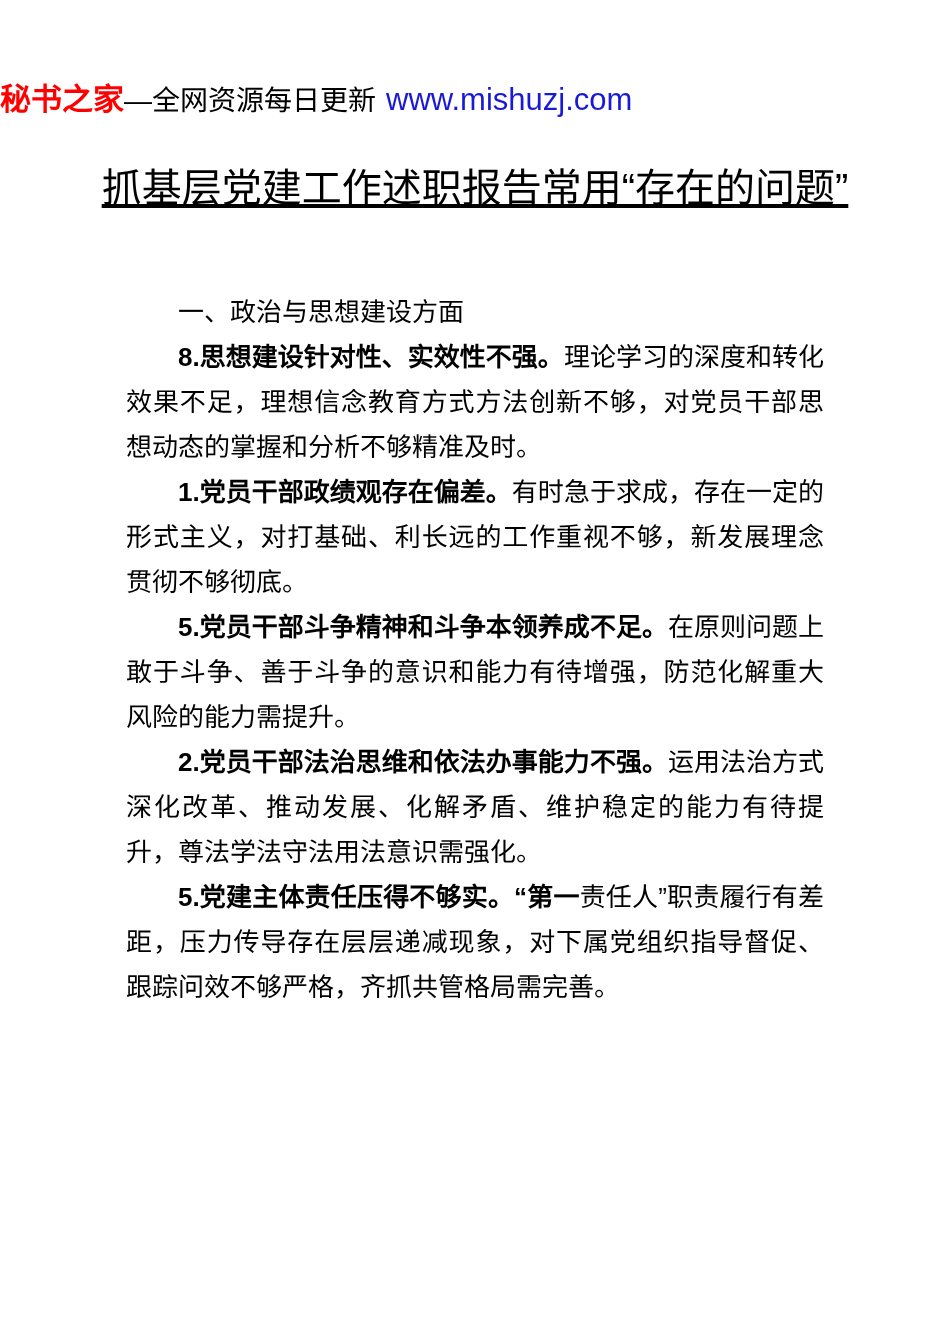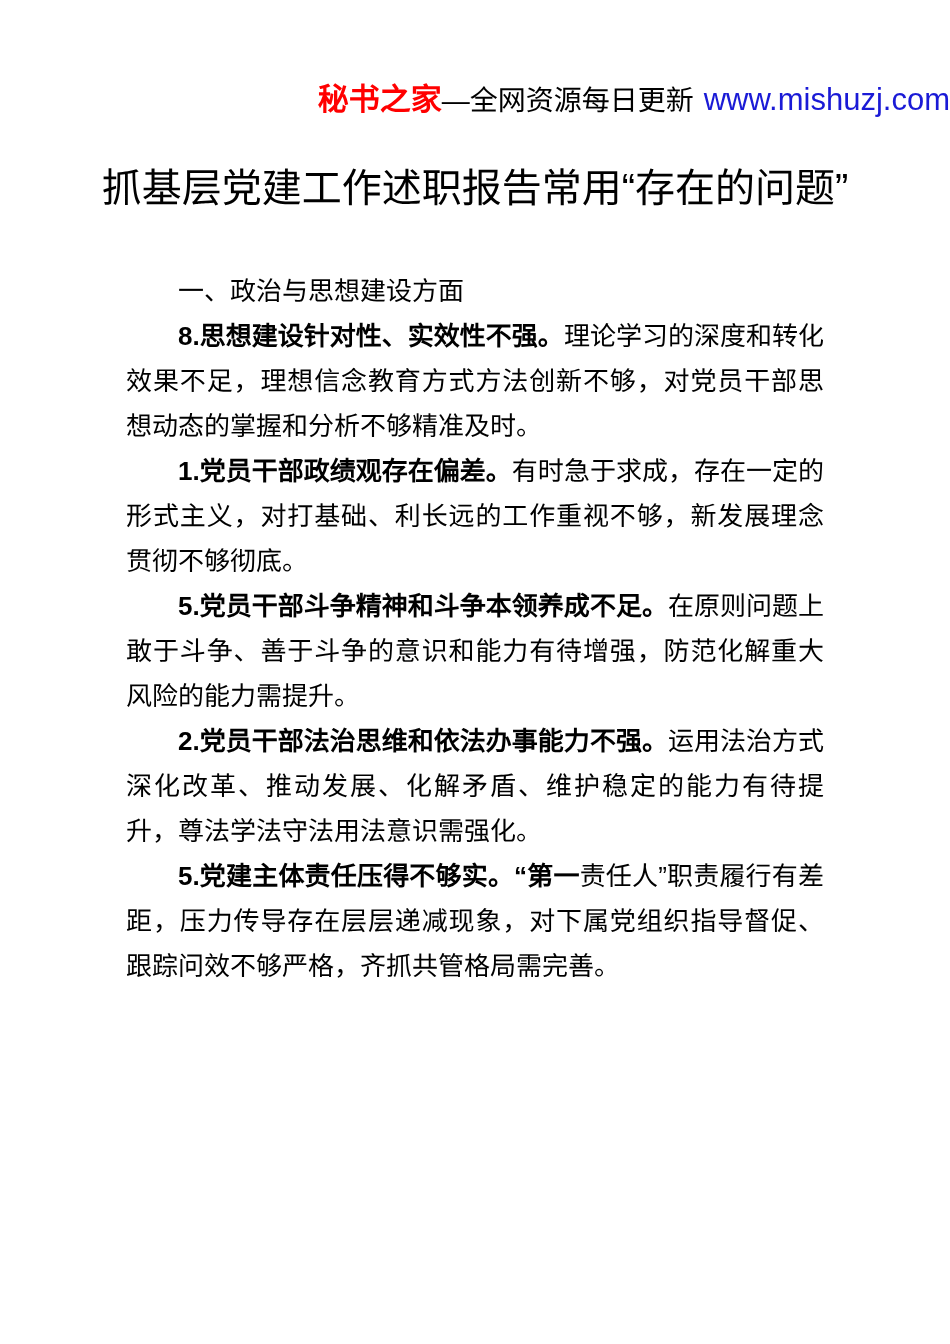--- a/index.html
+++ b/index.html
@@ -15,21 +15,21 @@
     overflow: hidden;
   }
   .page {
     width: 950px;
     height: 1344px;
     box-sizing: border-box;
   }
   
   .header {
     padding-top: 82px;
-    text-align: right;
+    text-align: left;
     font-size: 28px;
     line-height: 36px;
     white-space: nowrap;
   }
   .brand {
     color: #ff0000;
     font-weight: bold;
     font-size: 31px;
   }
   .sep {
@@ -47,24 +47,25 @@
     text-decoration: none;
   }
   
   .title {
     margin: 42px 50px 0;
     text-align: center;
     font-size: 40px;
     font-weight: normal;
     line-height: 54px;
     letter-spacing: 0;
+    text-decoration: underline;
   }
   
   .content {
-    margin: 54px 126px 0;
+    margin: 75px 126px 0;
     font-size: 26px;
     line-height: 45px;
     text-align: justify;
     text-justify: inter-ideograph;
   }
   .content p {
     margin: 0;
     padding: 0;
     text-indent: 2em;
   }

